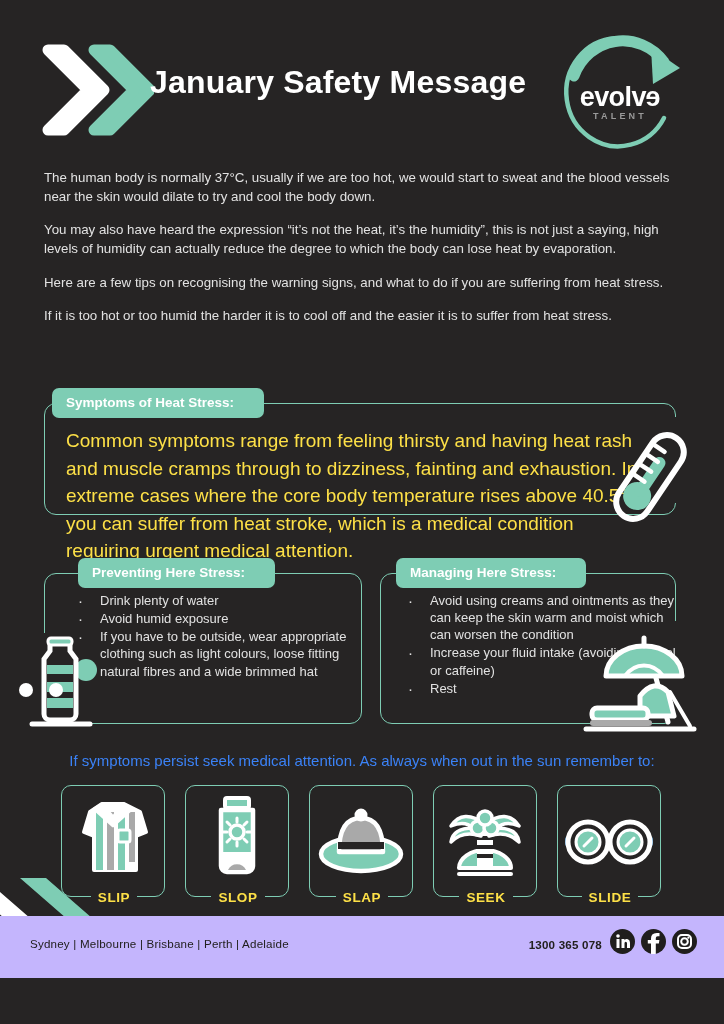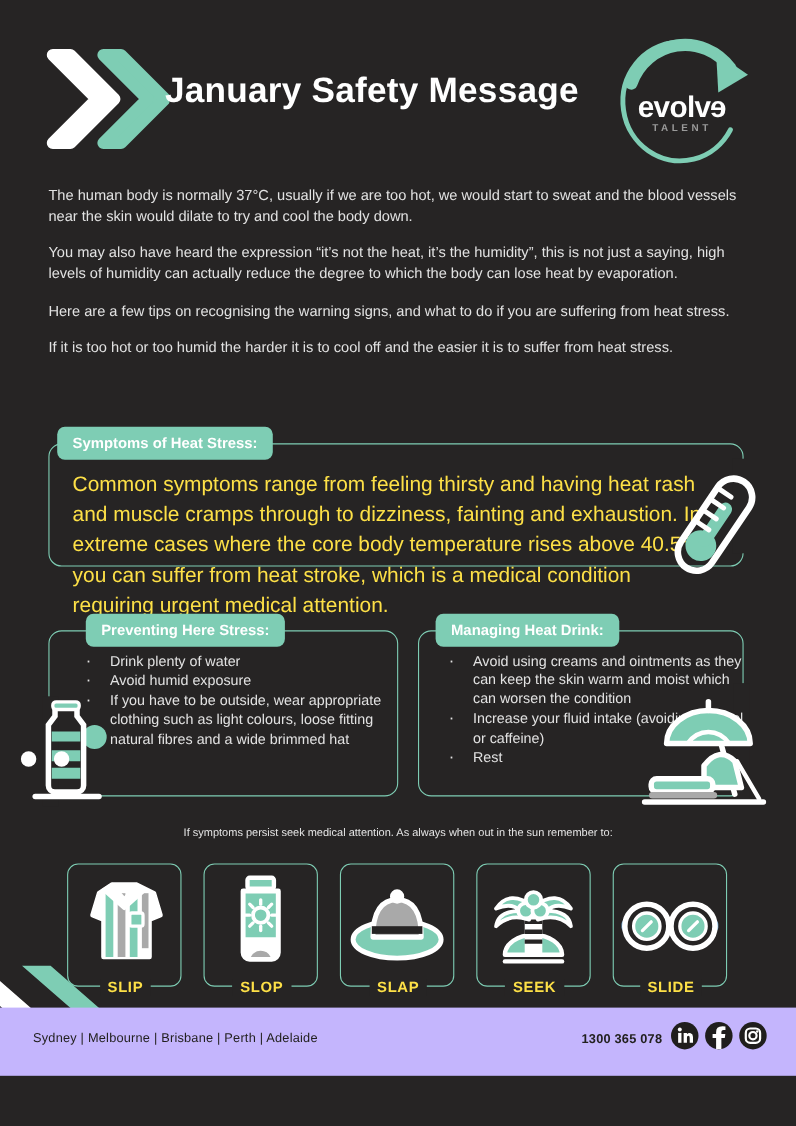--- a/index.html
+++ b/index.html
@@ -40,21 +40,21 @@
 
   
   .panel { position: absolute; }
   .panel-frame {
     position: absolute; inset: 0;
     border: 1.6px solid #7ecdb4; border-radius: 12px;
   }
   .panel-tab {
     position: absolute; top: -15px; background: #7ecdb4; color: #ffffff;
     font-size: 13.5px; font-weight: bold; border-radius: 7px;
-    padding: 7px 14px 8px 14px; white-space: nowrap; z-index: 3;
+    padding: 7px 30px 8px 14px; white-space: nowrap; z-index: 3;
   }
   .panel-body { position: absolute; z-index: 2; }
   .panel-body p { font-size: 19px; line-height: 1.45; color: #fde047; }
   .panel-body ul { list-style: none; }
   .panel-body li {
     font-size: 13px; line-height: 1.32; color: #e2e2e2;
     padding-left: 34px; position: relative; margin-bottom: 1px;
   }
   .panel-body li::before {
     content: "\00b7"; position: absolute; left: 12px; top: -1px;
@@ -74,21 +74,21 @@
   #panel-manage .panel-body { left: 16px; top: 19px; width: 282px; }
 
   
   .frame-mask { position: absolute; background: #262424; z-index: 2; }
 
   .icon-art { position: absolute; z-index: 4; }
 
   
   .sunsafe-line {
     position: absolute; left: 0; top: 752px; width: 724px; text-align: center;
-    font-size: 10px; color: #e5e5e5;
+    font-size: 15px; color: #3b82f6;
   }
   .cards { position: absolute; left: 61px; top: 785px; width: 602px; height: 116px; }
   .card {
     position: absolute; top: 0; width: 104px; height: 112px;
     border: 1.5px solid #7ecdb4; border-radius: 10px;
   }
   .card-label {
     position: absolute; left: 0; bottom: -9px; width: 104px; text-align: center;
     font-size: 13.5px; font-weight: bold; letter-spacing: 0.6px; color: #fde047;
   }
@@ -183,21 +183,21 @@
     <path d="M33 50 h26 v10 h-26 z" fill="#7ecdb4"></path>
     <path d="M33 66 h26 v10 h-26 z" fill="#7ecdb4"></path>
     <rect x="34" y="6" width="24" height="7" rx="3" fill="#7ecdb4" stroke="#ffffff" stroke-width="3"></rect>
     <circle cx="42" cy="58" r="7" fill="#ffffff"></circle>
     <line x1="18" y1="92" x2="76" y2="92" stroke="#ffffff" stroke-width="5" stroke-linecap="round"></line>
   </svg>
 
   <div class="panel" id="panel-manage">
     <div class="panel-frame"></div>
     <div class="frame-mask" style="right:-5px; top:48px; width:14px; height:110px;"></div>
-    <div class="panel-tab">Managing Heat Drink:</div>
+    <div class="panel-tab">Managing Here Stress:</div>
     <div class="panel-body">
       <ul>
         <li>Avoid using creams and ointments as they can keep the skin warm and moist which can worsen the condition</li>
         <li>Increase your fluid intake (avoiding alcohol or caffeine)</li>
         <li>Rest</li>
       </ul>
     </div>
   </div>
 
   <svg class="icon-art" style="left:578px; top:630px;" width="122" height="102" viewBox="0 0 122 102">

